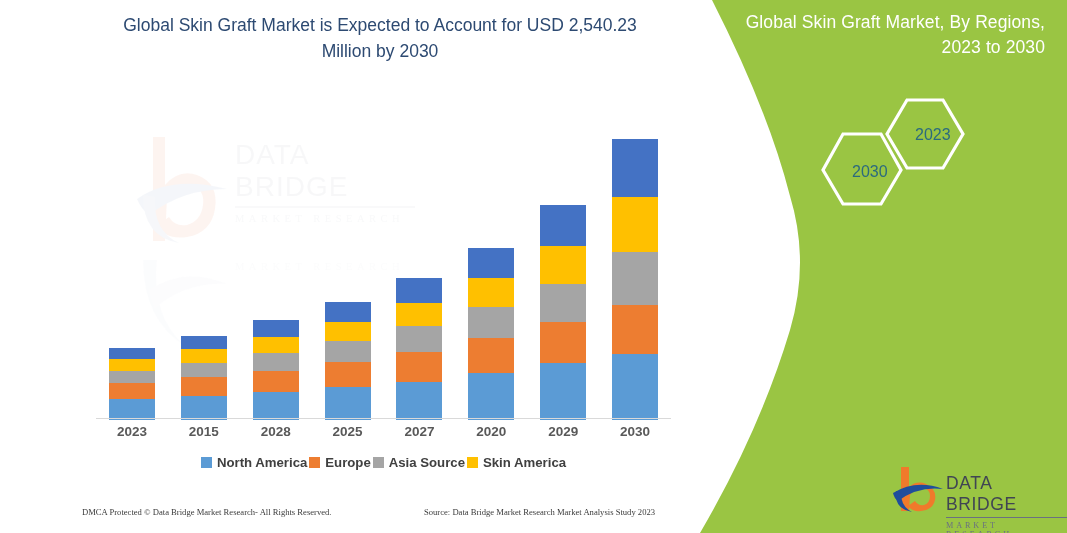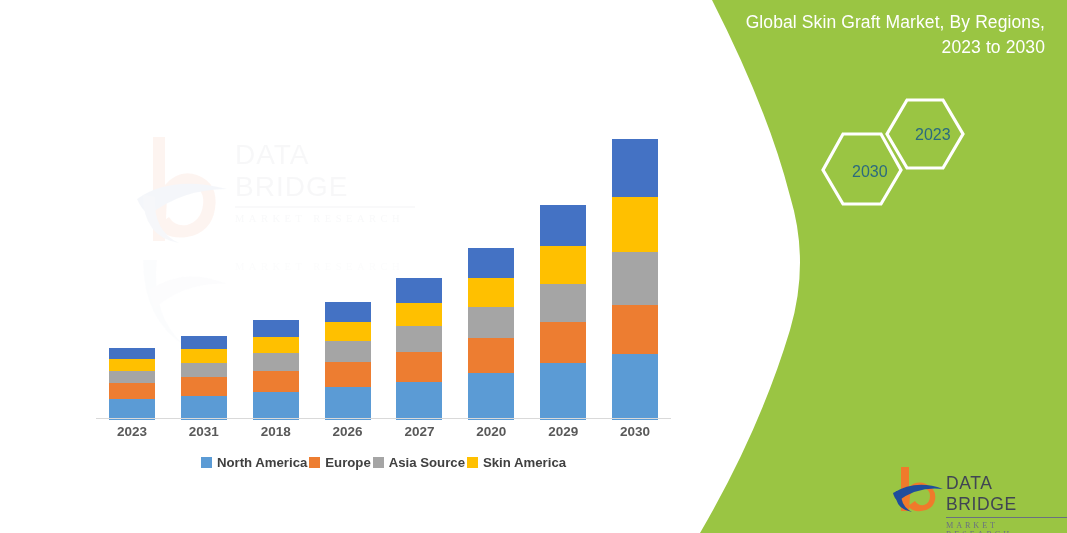--- a/index.html
+++ b/index.html
@@ -90,20 +90,21 @@
   .footer-left { position: absolute; left: 82px; top: 4px; font-size: 8.6px;
                  color: #3b3b3b; font-family: "Liberation Serif", serif; }
   .footer-right { position: absolute; left: 424px; top: 4px; font-size: 8.6px;
                   color: #3b3b3b; font-family: "Liberation Serif", serif; }
 </style>
 </head>
 <body>
 
 <div id="root">
 
+  <div class="chart-title">Global Skin Graft Market is Expected to Account for USD 2,540.23 Million by 2030</div>
 
   <div class="wm wm1">
     <svg class="wm-mark" viewBox="0 0 95 112">
       <path d="M18 4 L30 4 L30 52 Q44 36 62 42 Q84 50 80 76 Q76 100 52 104 Q30 107 22 92 L34 84 Q40 94 52 92 Q66 88 68 72 Q70 56 56 52 Q40 49 32 64 L30 108 L18 108 Z" fill="#f3b39a"></path>
       <path d="M2 66 Q36 42 92 56 Q48 56 14 82 Q6 76 2 66 Z" fill="#b9c6dd"></path>
       <path d="M8 62 Q8 104 44 110 Q18 98 20 64 Z" fill="#c3cde1"></path>
     </svg>
     <div class="wm-txt">
       <div class="wm-title">DATA BRIDGE</div>
       <div class="wm-sub">MARKET RESEARCH</div>
@@ -173,23 +174,23 @@
         <div class="seg" title="Middle East and Africa 2030: 524" style="height: 57.9648px; background: rgb(68, 114, 196);"></div>
         <div class="seg" title="South America 2030: 497" style="height: 54.9781px; background: rgb(255, 192, 0);"></div>
         <div class="seg" title="Asia Pacific 2030: 479" style="height: 52.9869px; background: rgb(165, 165, 165);"></div>
         <div class="seg" title="Europe 2030: 443" style="height: 49.0046px; background: rgb(237, 125, 49);"></div>
         <div class="seg" title="North America 2030: 597" style="height: 66.0401px; background: rgb(91, 155, 213);"></div>
       </div>
     </div>
   <div class="axis-line"></div>
   <div class="xlabels">
       <div class="xlabel" style="left: 0.9375px;">2023</div>
-      <div class="xlabel" style="left: 72.8125px;">2031</div>
-      <div class="xlabel" style="left: 144.688px;">2018</div>
-      <div class="xlabel" style="left: 216.562px;">2026</div>
+      <div class="xlabel" style="left: 72.8125px;">2015</div>
+      <div class="xlabel" style="left: 144.688px;">2028</div>
+      <div class="xlabel" style="left: 216.562px;">2025</div>
       <div class="xlabel" style="left: 288.438px;">2027</div>
       <div class="xlabel" style="left: 360.312px;">2020</div>
       <div class="xlabel" style="left: 432.188px;">2029</div>
       <div class="xlabel" style="left: 504.062px;">2030</div>
     </div>
 
   <div class="legend">
       <div class="legend-item">
         <span class="legend-swatch" style="background: rgb(91, 155, 213);"></span>
         <span class="legend-label">North America</span>
@@ -201,20 +202,24 @@
       <div class="legend-item">
         <span class="legend-swatch" style="background: rgb(165, 165, 165);"></span>
         <span class="legend-label">Asia Source</span>
       </div>
       <div class="legend-item">
         <span class="legend-swatch" style="background: rgb(255, 192, 0);"></span>
         <span class="legend-label">Skin America</span>
       </div>
     </div>
 
+  <div class="footer">
+    <div class="footer-left">DMCA Protected © Data Bridge Market Research- All Rights Reserved.</div>
+    <div class="footer-right">Source: Data Bridge Market Research  Market Analysis Study 2023</div>
+  </div>
 
   <div class="green-panel">
     <svg width="427" height="533" viewBox="0 0 427 533">
       <path d="M72 0 L427 0 L427 533 L60 533 Q120 430 150 330 Q170 262 150 196 Q128 110 72 0 Z" fill="#9ac543"></path>
     </svg>
 
     <div class="panel-title">Global Skin Graft Market, By Regions, 2023 to 2030</div>
 
     <div class="hexwrap">
       <svg width="175" height="115" viewBox="0 0 175 115">

